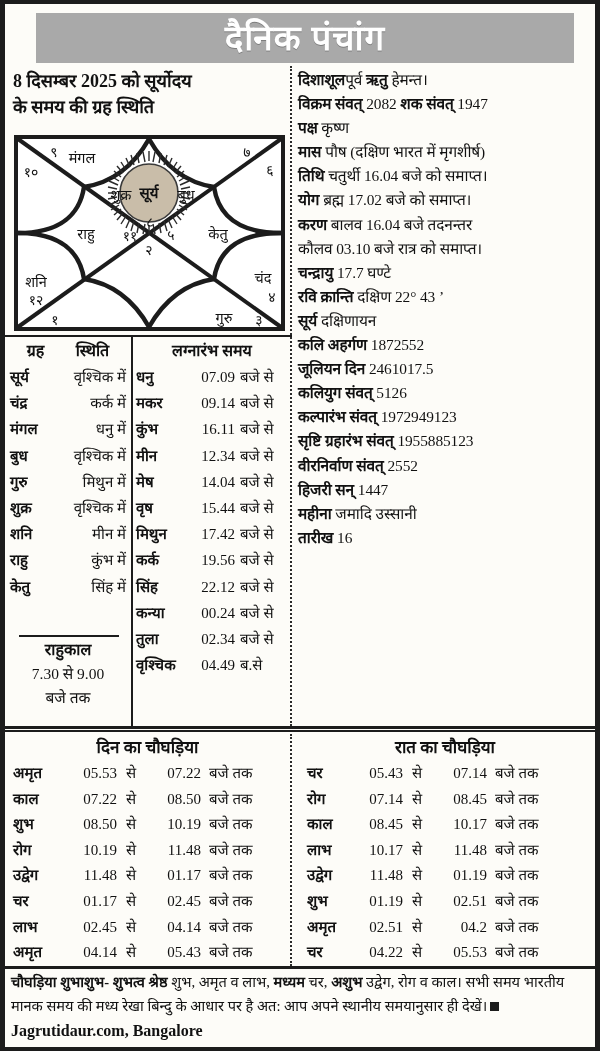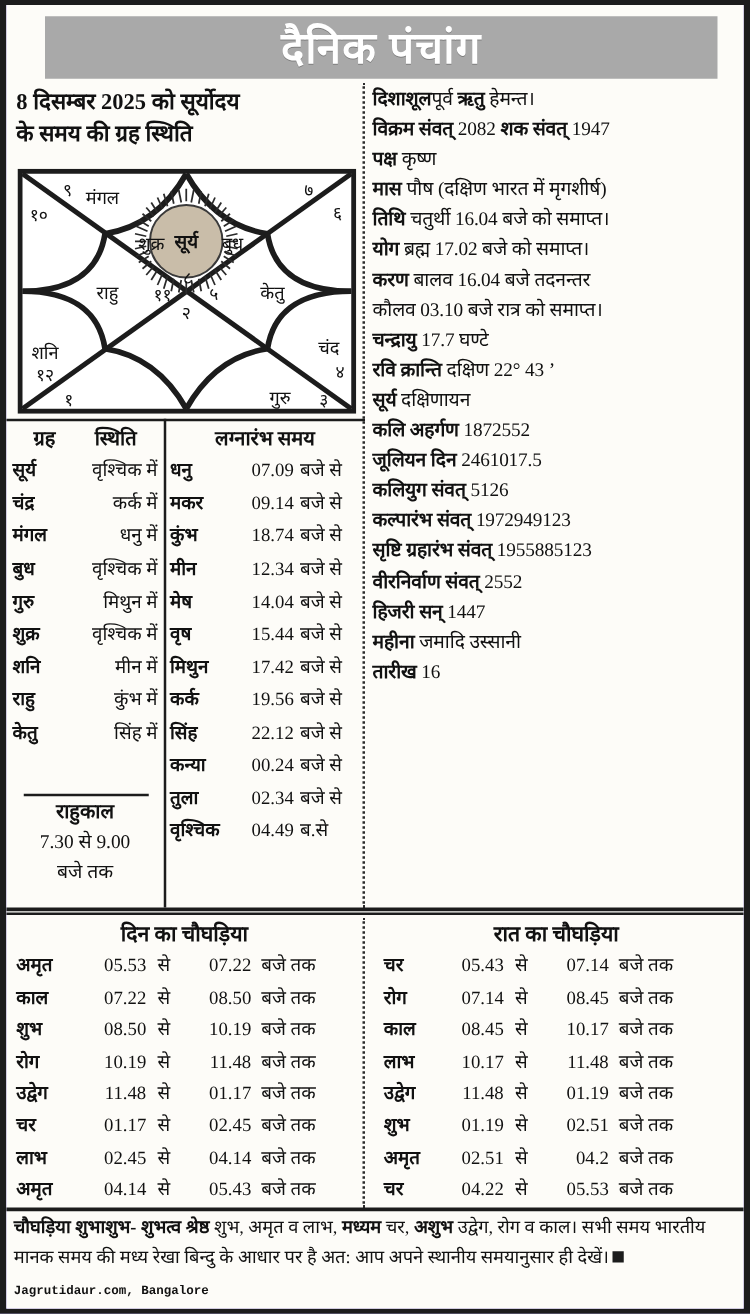--- a/index.html
+++ b/index.html
@@ -1,20 +1,20 @@
 <!DOCTYPE html>
 <html><head>
 <meta charset="utf-8">
 <style>
   html,body{margin:0;padding:0;background:#55585c;}
   body{font-family:"Liberation Sans","DejaVu Sans",sans-serif;}
 
   #page{
     position:relative;width:600px;height:1051px;
-    background:#c4b5fd;box-sizing:border-box;
+    background:#bef264;box-sizing:border-box;
     border-left:5px solid #1c1c1c;border-right:5px solid #1c1c1c;
     border-top:4px solid #1c1c1c;border-bottom:4px solid #1c1c1c;
     overflow:hidden;
   }
   .inner{position:absolute;left:0;top:0;right:0;bottom:0;background:#fdfcf8;}
 
   
   .banner{
     position:absolute;left:31px;top:9px;width:538px;height:50px;
     background:#a9a9a9;display:flex;align-items:center;justify-content:center;
@@ -122,21 +122,21 @@
   .chg .bt{padding-left:8px;}
   .chg.night .nm{width:56px;padding-left:12px;}
 
   
   .footer{
     position:absolute;left:6px;top:966px;width:580px;
     font-size:14.6px;line-height:24.4px;color:#111;text-align:left;
   }
   .footer .b{font-weight:bold;}
   .sq{display:inline-block;width:9px;height:9px;background:#1c1c1c;margin:0 3px 0 3px;vertical-align:baseline;}
-  .site{font-weight:bold;font-family:Liberation Mono, monospace;font-size:10px;}
+  .site{font-weight:bold;font-family:Liberation Serif, serif;font-size:16px;}
 </style>
 </head>
 <body>
 
 <div id="page">
  <div class="inner">
 
   <div class="banner">
     <div class="banner-title dev">दैनिक पंचांग</div>
   </div>
@@ -335,21 +335,21 @@
             <span class="tm">07.09</span>
             <span class="sf">बजे से</span>
           </div>
           <div class="row">
             <span class="sg">मकर</span>
             <span class="tm">09.14</span>
             <span class="sf">बजे से</span>
           </div>
           <div class="row">
             <span class="sg">कुंभ</span>
-            <span class="tm">18.74</span>
+            <span class="tm">16.11</span>
             <span class="sf">बजे से</span>
           </div>
           <div class="row">
             <span class="sg">मीन</span>
             <span class="tm">12.34</span>
             <span class="sf">बजे से</span>
           </div>
           <div class="row">
             <span class="sg">मेष</span>
             <span class="tm">14.04</span>

